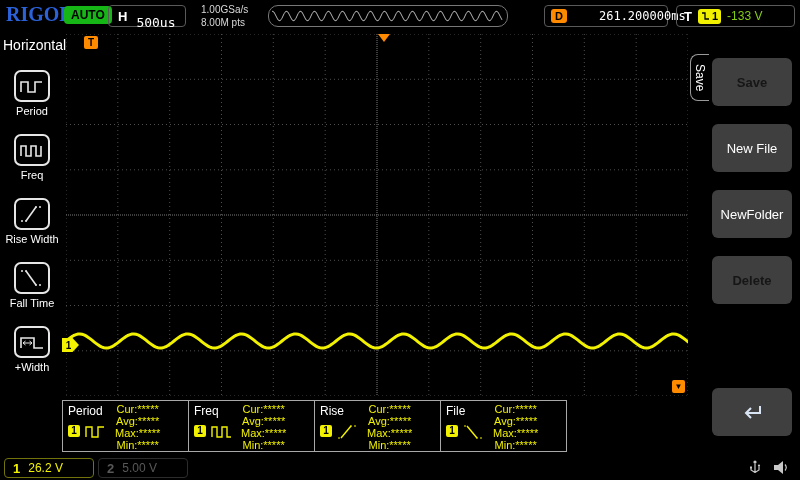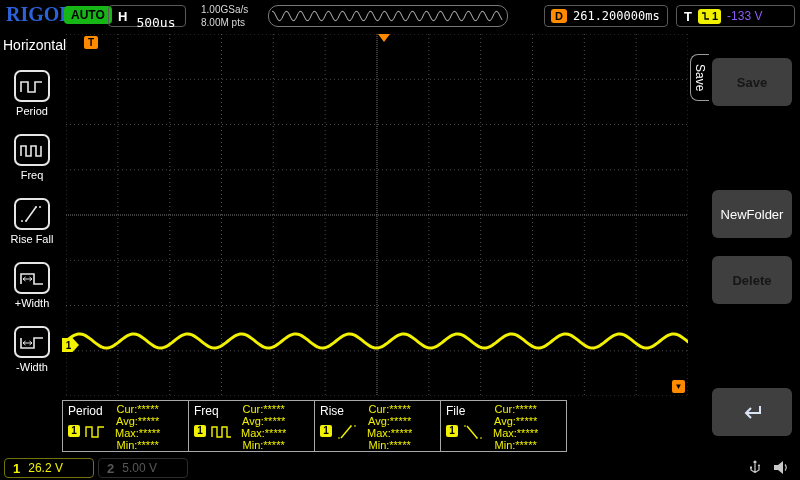--- a/index.html
+++ b/index.html
@@ -18,27 +18,27 @@
           border-radius:4px; display:flex; align-items:center; gap:9px; padding:0 9px; }
   .h-label { color:#fff; font-weight:bold; font-size:13px; }
   .h-value { color:#fff; font-size:13px; font-family:"DejaVu Sans Mono", monospace;margin-top:12px; }
   .acq { position:absolute; left:201px; top:3px; color:#d8d8d8; font-size:10px; line-height:13px; }
   .preview { position:absolute; left:268px; top:5px; width:240px; height:22px;
           border:1px solid #787878; border-radius:10px; overflow:hidden; }
   .d-group { position:absolute; left:544px; top:5px; width:124px; height:22px; border:1px solid #5a5a5a;
           border-radius:4px; display:flex; align-items:center; gap:6px; padding:0 6px; }
   .d-badge { background:#ff8a00; color:#000; font-weight:bold; font-size:11px; padding:0 4px;
           height:14px; line-height:14px; border-radius:3px; }
-  .d-value { color:#fff; font-size:12px; font-family:"DejaVu Sans Mono", monospace; }
+  .d-value { color:#fff; font-size:12px; font-family:"DejaVu Sans Mono", monospace;margin-left:26px; }
   .t-group { position:absolute; left:676px; top:5px; width:119px; height:22px; border:1px solid #5a5a5a;
           border-radius:4px; display:flex; align-items:center; gap:6px; padding:0 7px; }
   .t-label { color:#fff; font-weight:bold; font-size:13px; }
   .t-badge { background:#f2f200; color:#000; border-radius:3px; height:15px; display:flex;
           align-items:center; gap:2px; padding:0 3px; font-size:11px; font-weight:bold; }
-  .t-level { color:#8b5cf6; font-size:12px; }
+  .t-level { color:#84cc16; font-size:12px; }
   
   .sidebar { position:absolute; left:0; top:32px; width:64px; height:424px; }
   .sidebar-title { color:#fff; font-size:14px; padding:5px 0 0 3px; }
   .menu-item { display:flex; flex-direction:column; align-items:center; margin-top:17px; cursor:pointer; }
   .menu-item:first-of-type { margin-top:7px; }
   .menu-icon { width:36px; height:32px; border:2px solid #e6e6e6; border-radius:7px;
           display:flex; align-items:center; justify-content:center; background:#000; }
   .menu-label { color:#fff; font-size:11px; margin-top:3px; white-space:nowrap; }
   
   .graticule { position:absolute; left:66px; top:34px; width:622px; height:362px; background:#000; }
@@ -144,43 +144,44 @@
     </div>
 
     <div class="menu-item">
       <span class="menu-icon">
         <svg width="28" height="24">
           <path d="M3 19 H10" stroke="#e6e6e6" stroke-width="1.4" stroke-dasharray="2,2"></path>
           <path d="M17 5 H24" stroke="#e6e6e6" stroke-width="1.4" stroke-dasharray="2,2"></path>
           <path d="M8 19 L18 5" stroke="#e6e6e6" stroke-width="1.6" fill="none"></path>
         </svg>
       </span>
-      <span class="menu-label">Rise Fall</span>
-    </div>
-
+      <span class="menu-label">Rise Width</span>
+    </div>
+
+    <div class="menu-item">
+      <span class="menu-icon">
+        <svg width="28" height="24">
+          <path d="M3 5 H10" stroke="#e6e6e6" stroke-width="1.4" stroke-dasharray="2,2"></path>
+          <path d="M17 19 H24" stroke="#e6e6e6" stroke-width="1.4" stroke-dasharray="2,2"></path>
+          <path d="M8 5 L18 19" stroke="#e6e6e6" stroke-width="1.6" fill="none"></path>
+        </svg>
+      </span>
+      <span class="menu-label">Fall Time</span>
+    </div>
 
     <div class="menu-item">
       <span class="menu-icon">
         <svg width="28" height="24">
           <path d="M3 18 V8 H16 V18 H25" stroke="#e6e6e6" fill="none" stroke-width="1.6"></path>
           <path d="M5 13 H14 M5 13 l2.5 -2 M5 13 l2.5 2 M14 13 l-2.5 -2 M14 13 l-2.5 2" stroke="#e6e6e6" fill="none" stroke-width="1"></path>
         </svg>
       </span>
       <span class="menu-label">+Width</span>
     </div>
 
-    <div class="menu-item">
-      <span class="menu-icon">
-        <svg width="28" height="24">
-          <path d="M3 8 V18 H16 V8 H25" stroke="#e6e6e6" fill="none" stroke-width="1.6"></path>
-          <path d="M5 13 H14 M5 13 l2.5 -2 M5 13 l2.5 2 M14 13 l-2.5 -2 M14 13 l-2.5 2" stroke="#e6e6e6" fill="none" stroke-width="1"></path>
-        </svg>
-      </span>
-      <span class="menu-label">-Width</span>
-    </div>
   </div>
 
   <div class="graticule">
     <svg width="622" height="362">
         <line x1="0.0" y1="0" x2="0.0" y2="362" stroke="#4e4e4e" stroke-width="1" stroke-dasharray="1,3"></line>
         <line x1="51.8" y1="0" x2="51.8" y2="362" stroke="#4e4e4e" stroke-width="1" stroke-dasharray="1,3"></line>
         <line x1="103.7" y1="0" x2="103.7" y2="362" stroke="#4e4e4e" stroke-width="1" stroke-dasharray="1,3"></line>
         <line x1="155.5" y1="0" x2="155.5" y2="362" stroke="#4e4e4e" stroke-width="1" stroke-dasharray="1,3"></line>
         <line x1="207.3" y1="0" x2="207.3" y2="362" stroke="#4e4e4e" stroke-width="1" stroke-dasharray="1,3"></line>
         <line x1="259.2" y1="0" x2="259.2" y2="362" stroke="#4e4e4e" stroke-width="1" stroke-dasharray="1,3"></line>
@@ -278,20 +279,21 @@
         <div>Max:*****</div>
         <div>Min:*****</div>
       </div>
     </div>
   </div>
 
   <div class="rmenu">
     <div class="rmenu-tab">Save</div>
 
     <div class="rbtn disabled" style="top:26px">Save</div>
+    <div class="rbtn" style="top:92px">New File</div>
     <div class="rbtn" style="top:158px">NewFolder</div>
     <div class="rbtn disabled" style="top:224px">Delete</div>
     <div class="rbtn" style="top:356px">
       <svg width="26" height="22">
         <path d="M21 5 V12 H8" stroke="#d9e4f5" stroke-width="2" fill="none"></path>
         <path d="M12 7 L7 12 L12 17" stroke="#d9e4f5" stroke-width="2" fill="none"></path>
       </svg>
     </div>
   </div>
 

